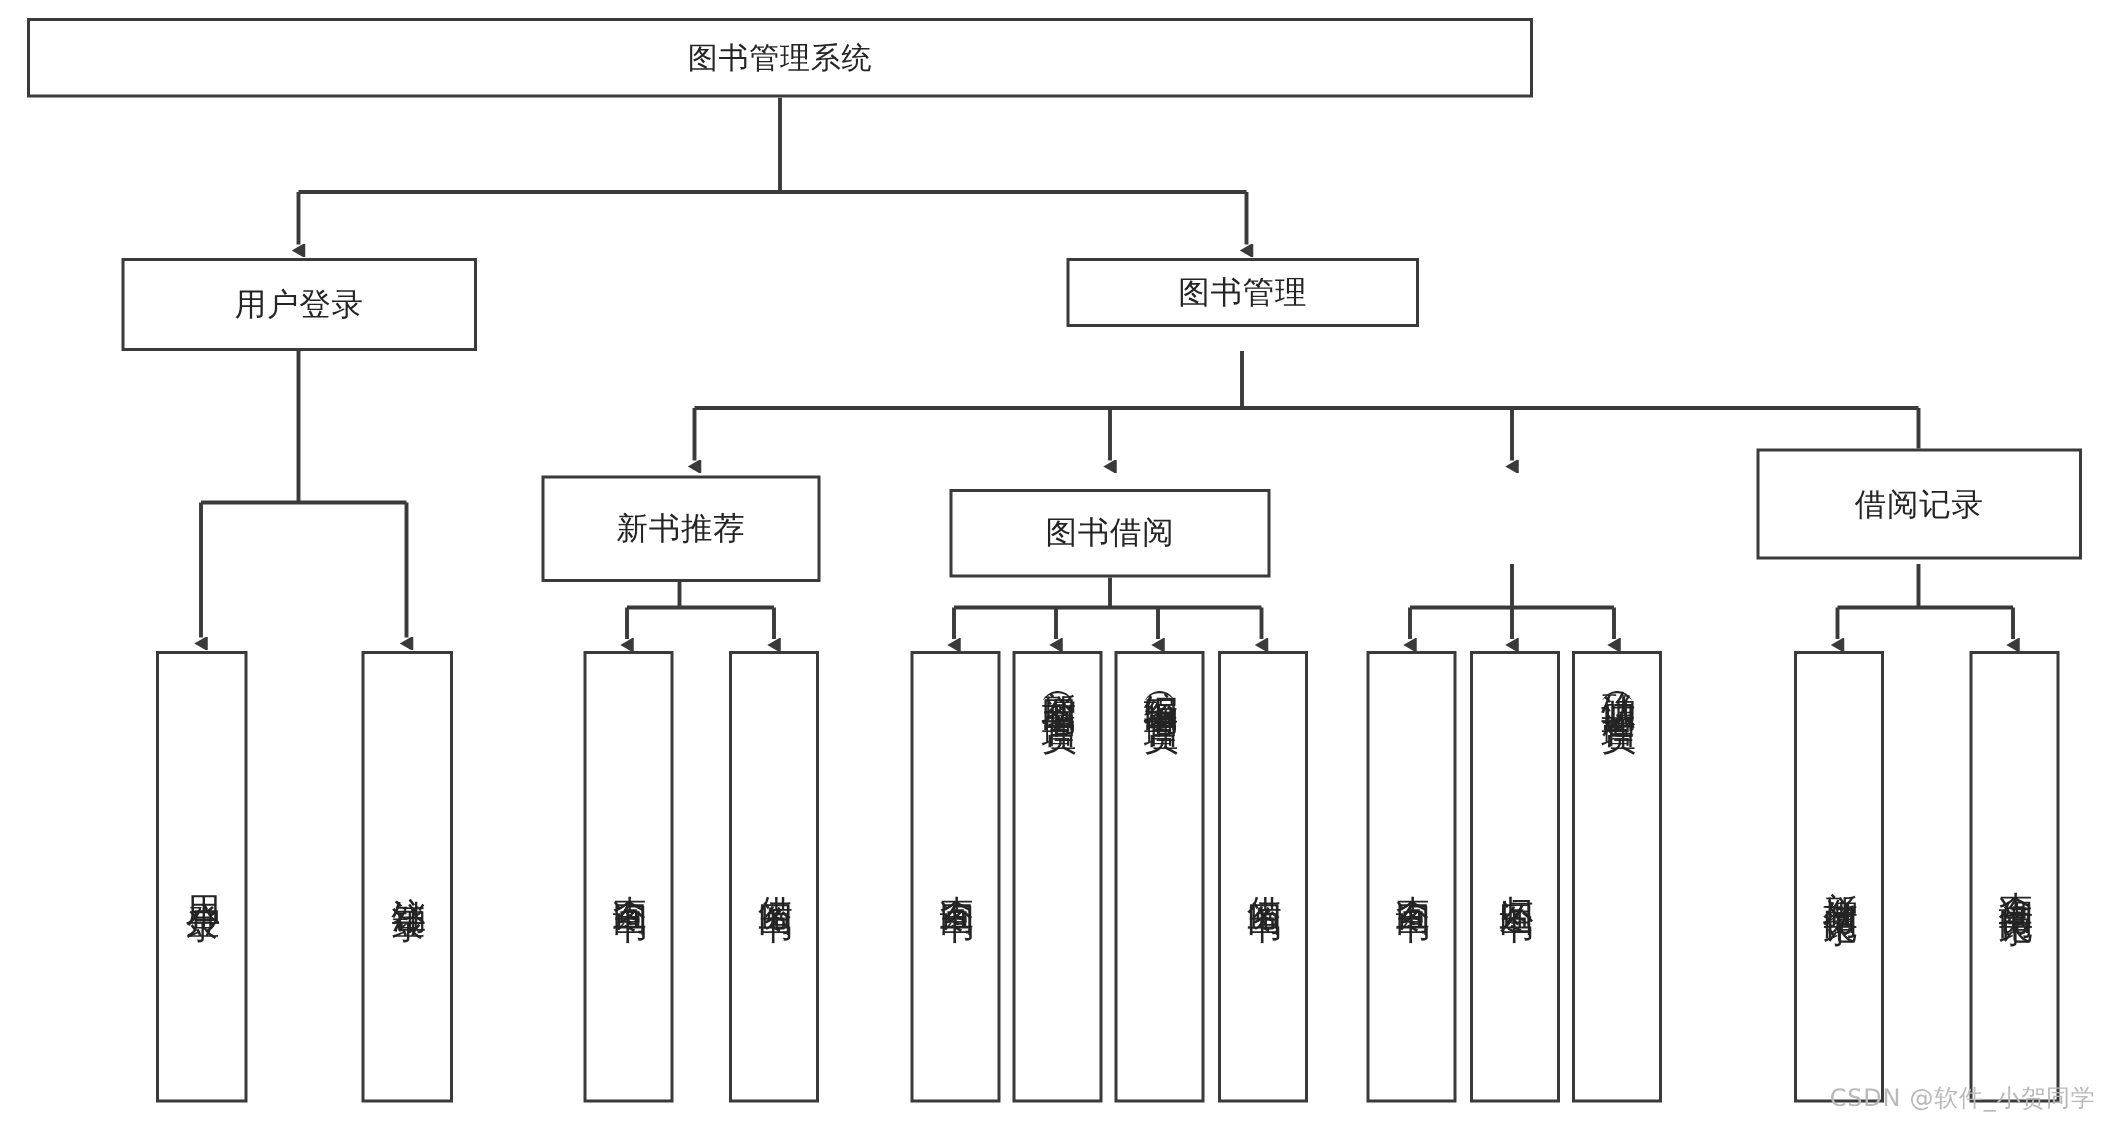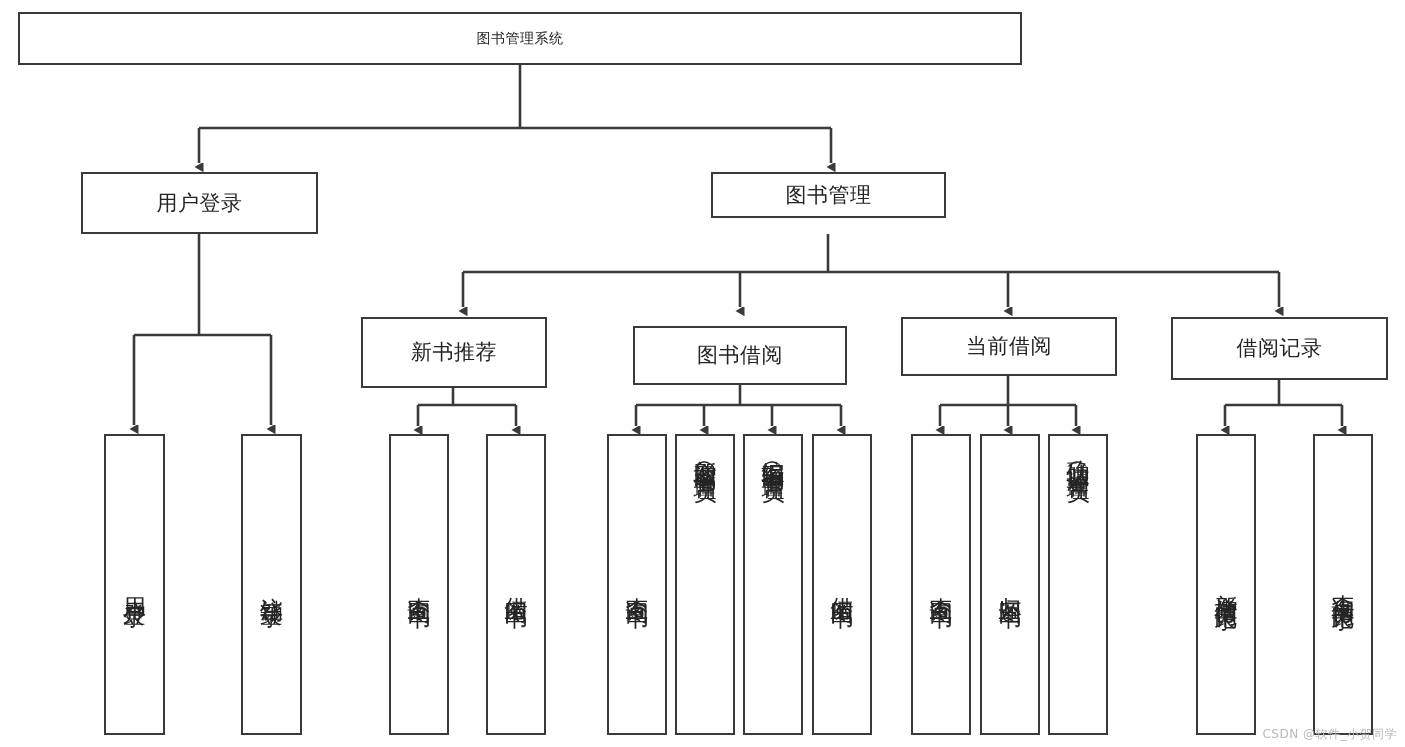--- a/index.html
+++ b/index.html
@@ -38,21 +38,21 @@
     line-height:1.08;
     letter-spacing:0.5px;
     color:#242424;
     text-align:center;
     white-space:pre;
   }
   
   .node.horiz .label{
     font-size:21px;
   }
-  .node.root .label{ font-size:14px;text-align:right; }
+  .node.root .label{ font-size:20px;text-align:right; }
 
   
   .node.vert{
     align-items:flex-start;
     justify-content:center;
     padding-top:0;
   }
   .node.vert .label{
     writing-mode:vertical-rl;
     text-orientation:upright;
@@ -63,21 +63,21 @@
   }
   .node.vert.mid{ align-items:center; }
   .node.vert.top{ align-items:flex-start; }
   .node.vert.top .label{ padding-top:6px; }
 
   
   #watermark{
     position:absolute;
     right:8px;
     bottom:4px;
-    font-size:12px;
+    font-size:16px;
     color:#b9b9b9;
     letter-spacing:0.5px;
     z-index:5;
     white-space:nowrap;
     font-family:"DejaVu Sans","Liberation Sans",sans-serif;
   }
 </style>
 </head>
 <body>
 
@@ -146,25 +146,22 @@
   </div>
 
   <div class="node horiz" style="left:361px;top:317px;width:186px;height:71px;">
     <span class="label">新书推荐</span>
   </div>
 
   <div class="node horiz" style="left:633px;top:326px;width:214px;height:59px;">
     <span class="label">图书借阅</span>
   </div>
 
-  <div class="node horiz" style="left:901px;top:317px;width:216px;height:59px;">
-    <span class="label">当前借阅</span>
-  </div>
-
-  <div class="node horiz" style="left:1171px;top:317px;width:217px;height:63px;">
+
+  <div class="node horiz" style="left:1171px;top:299px;width:217px;height:74px;">
     <span class="label">借阅记录</span>
   </div>
 
   <div class="node vert mid" style="left:104px;top:434px;width:61px;height:301px;">
     <span class="label">用户登录</span>
   </div>
 
   <div class="node vert mid" style="left:241px;top:434px;width:61px;height:301px;">
     <span class="label">注销登录</span>
   </div>

